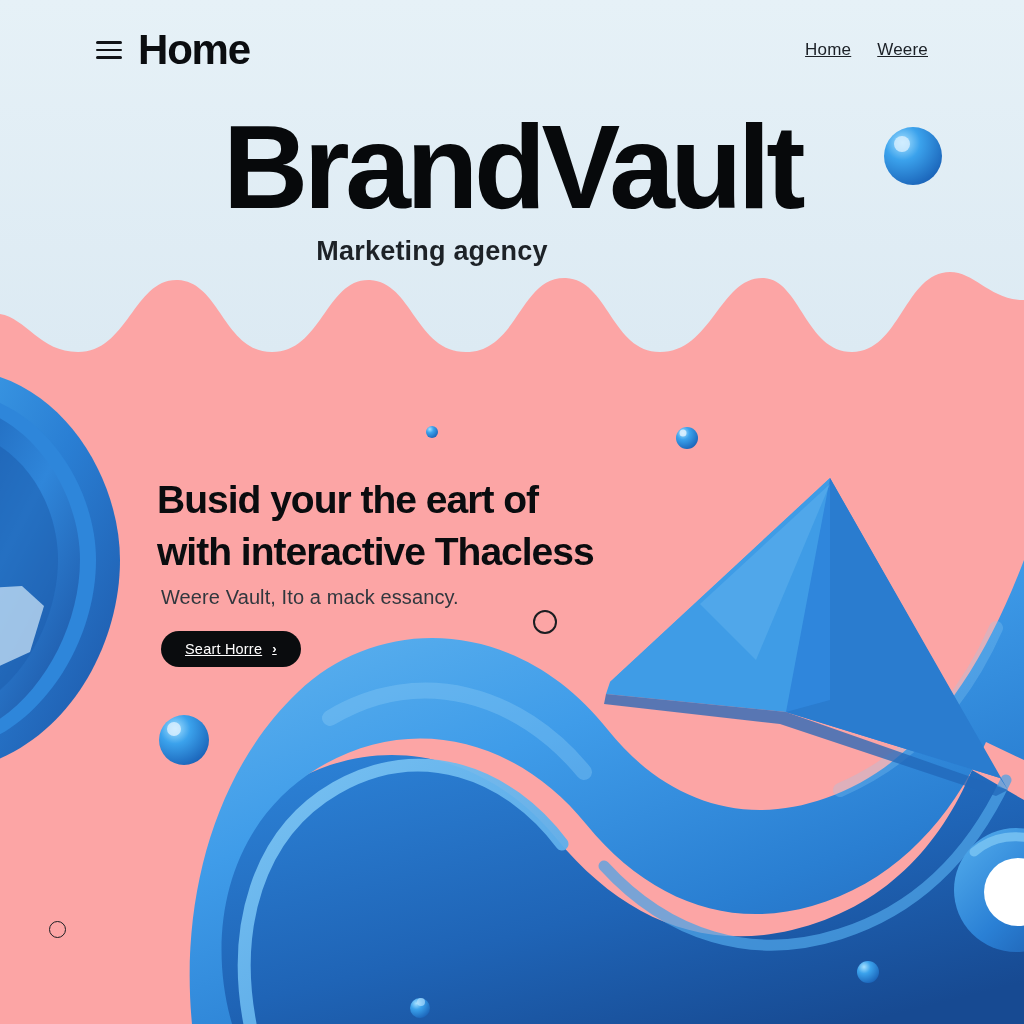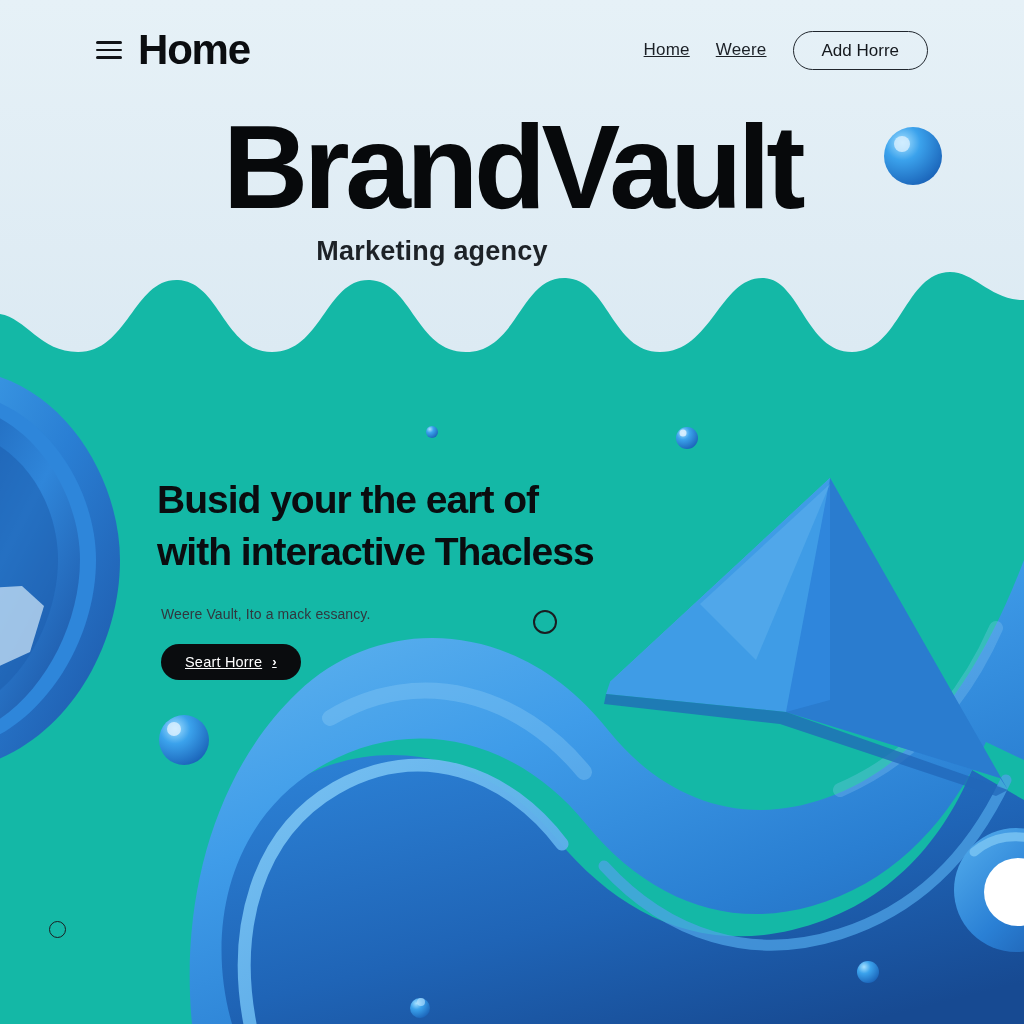--- a/index.html
+++ b/index.html
@@ -1,21 +1,21 @@
 <!DOCTYPE html>
 <html><head>
 <meta charset="utf-8">
 <style>
   html,body{margin:0;padding:0;}
   body{
     width:1024px;height:1024px;overflow:hidden;
     font-family:"Liberation Sans","DejaVu Sans",sans-serif;
     background:#ffffff;
   }
-  .page{position:relative;width:1024px;height:1024px;overflow:hidden;background:#14b8a6;}
+  .page{position:relative;width:1024px;height:1024px;overflow:hidden;background:#fca5a5;}
 
   
   .header-band{
     position:absolute;left:0;top:0;width:1024px;height:380px;
     z-index:1;pointer-events:none;
   }
   .header-band svg{display:block;width:1024px;height:380px;}
 
   
   .topbar{
@@ -49,21 +49,21 @@
     font-size:27px;color:#1d2227;letter-spacing:.2px;font-weight:700;
   }
 
   
   .copy{position:absolute;left:157px;top:474px;z-index:30;width:560px;}
   .copy h2{
     margin:0;font-size:39px;font-weight:bold;color:#0a0c0f;
     line-height:1.33;letter-spacing:-1px;
   }
   .copy p{
-    margin:28px 0 0 4px;font-size:14px;color:#31373e;letter-spacing:.1px;
+    margin:8px 0 0 4px;font-size:20px;color:#31373e;letter-spacing:.1px;
   }
   .cta{
     display:inline-flex;align-items:center;gap:10px;margin:22px 0 0 4px;
     background:#0a0c0e;color:#ffffff;border-radius:999px;
     padding:11px 24px;font-size:14.5px;letter-spacing:.2px;line-height:1;
   }
   .cta .chev{font-size:13px;font-weight:bold;}
 
   
   .ring-outline{position:absolute;border:2px solid #1a1d21;border-radius:50%;z-index:25;}
@@ -241,21 +241,20 @@
       <span class="hamburger">
         <i></i>
           <i></i>
           <i></i>
       </span>
       <span class="brand-word">Home</span>
     </div>
     <div class="nav-right">
       <a class="nav-link" href="#">Home</a>
       <a class="nav-link" href="#">Weere</a>
-      <button class="nav-pill">Add Horre</button>
     </div>
   </div>
 
   <div class="hero-title-wrap">
     <h1 class="hero-title">BrandVault</h1>
   </div>
   <div class="hero-sub">Marketing agency</div>
 
   <div class="copy">
     <h2>

